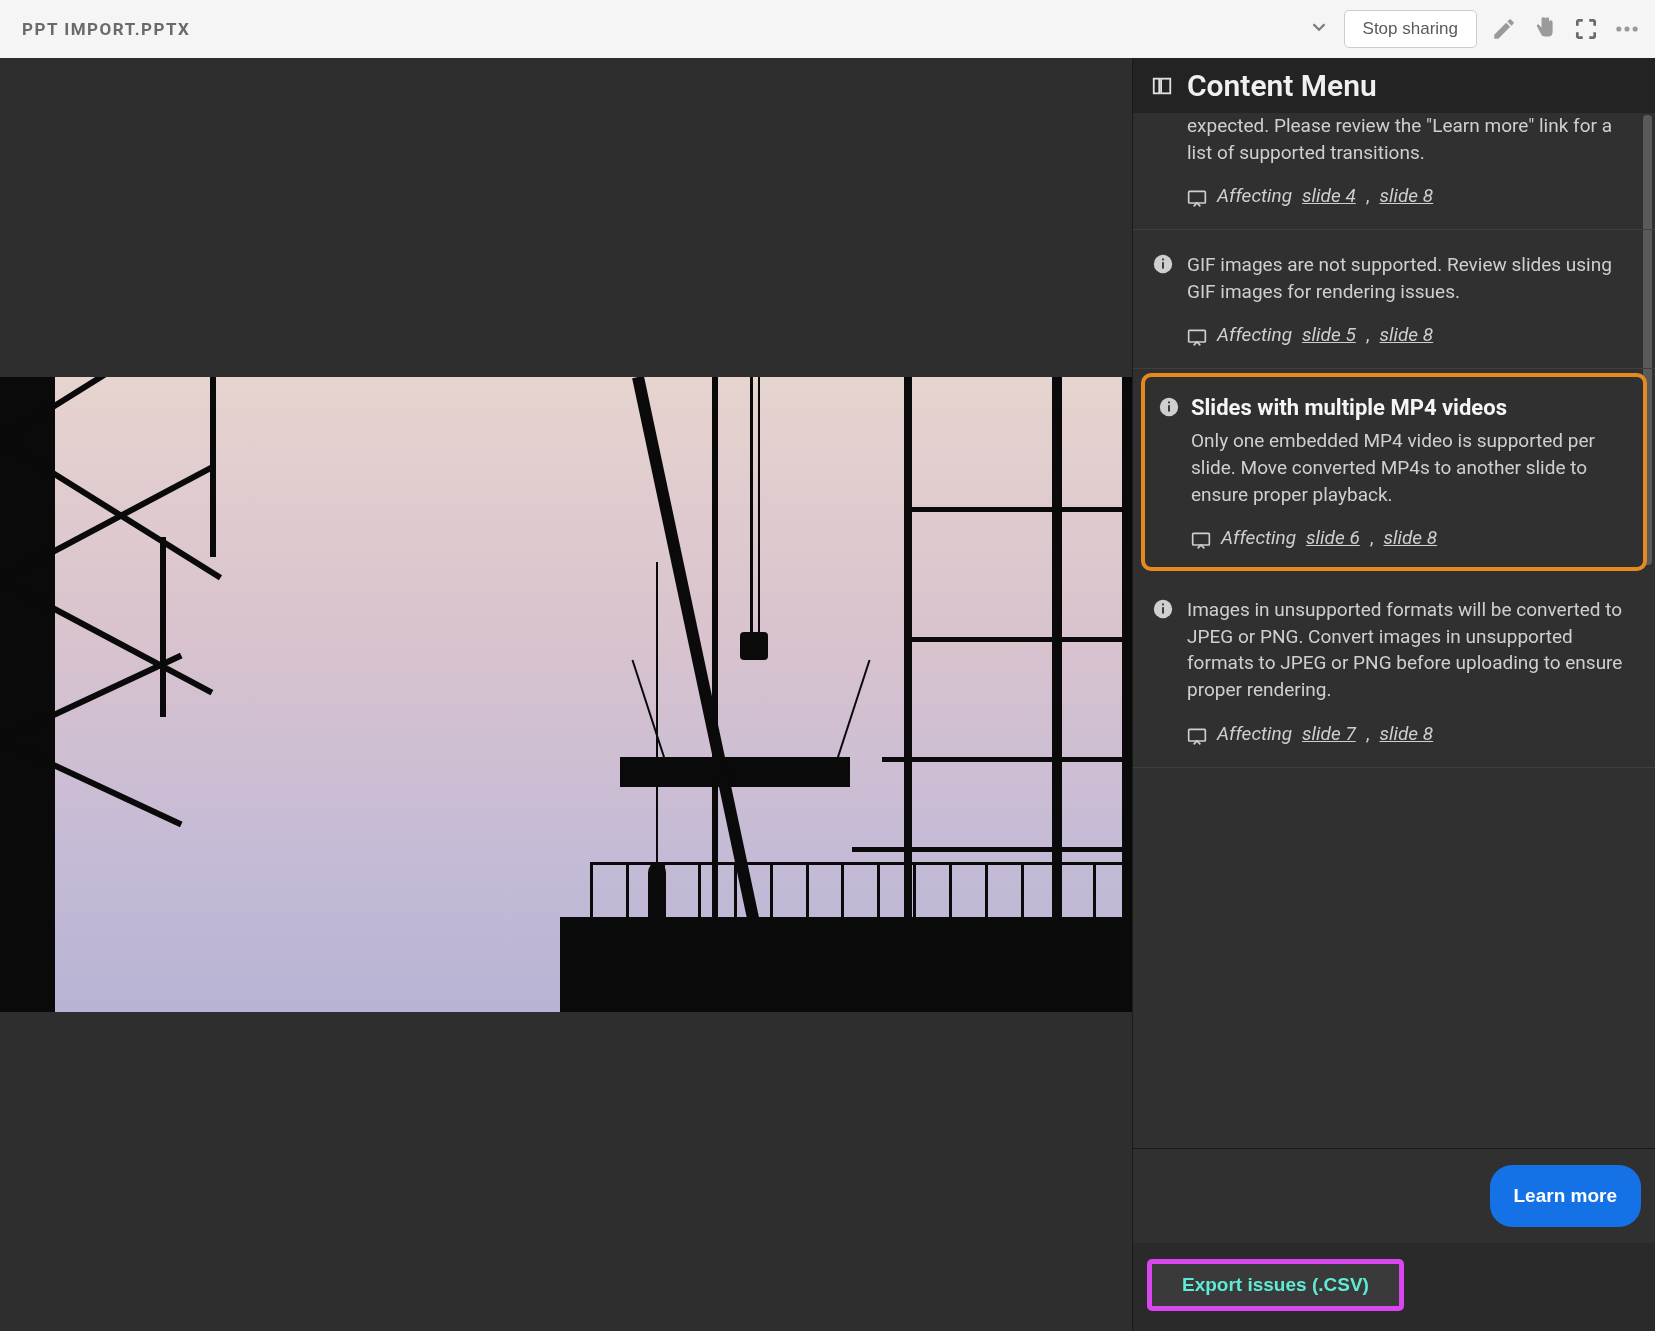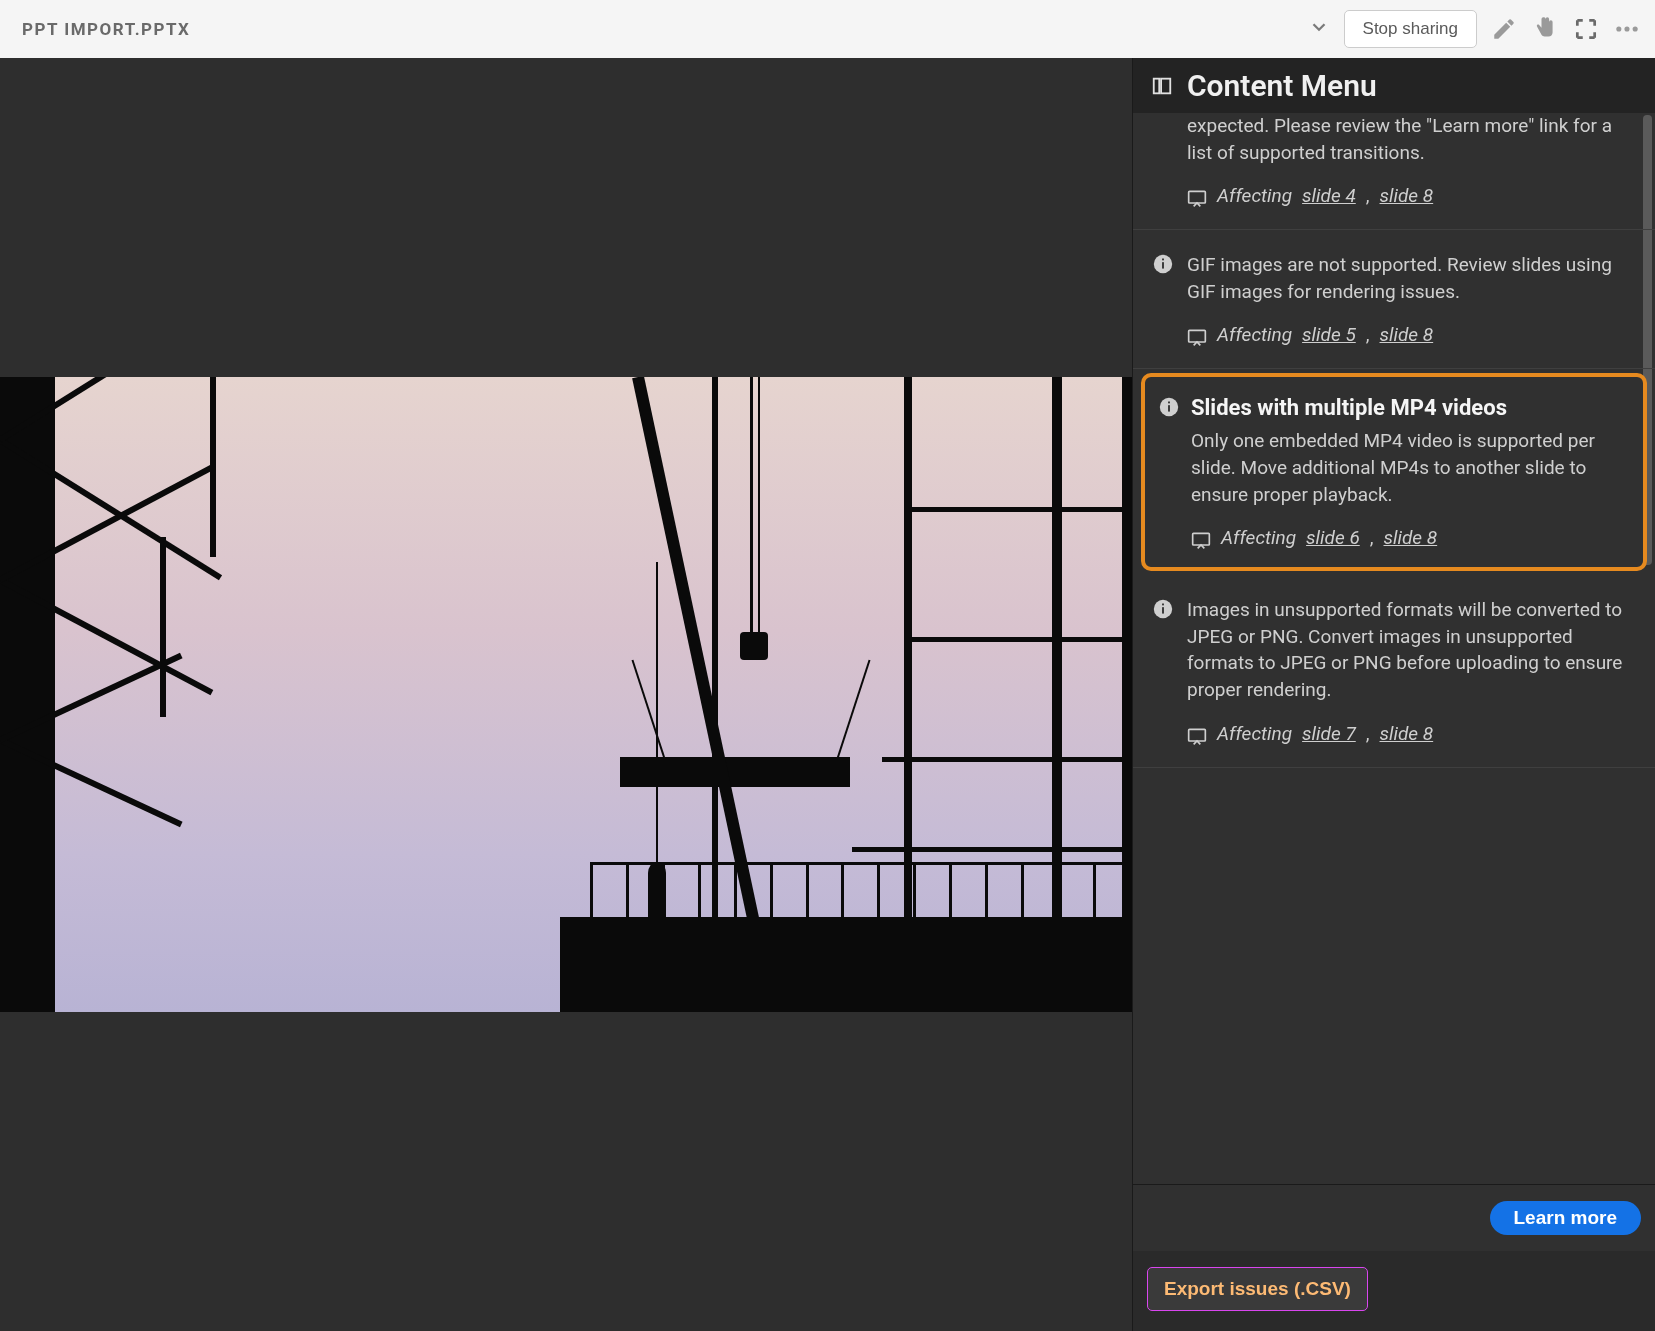--- a/index.html
+++ b/index.html
@@ -55,23 +55,23 @@
 .issue-highlighted .issue-icon { left: 12px; top: 18px; }
 .issue-title { font-size: 22px; font-weight: 700; color: #f5f5f5; margin-bottom: 8px; }
 .issue-desc { font-size: 19px; color: #cfcfcf; line-height: 1.4; margin-bottom: 18px; }
 .affecting-row { display: flex; align-items: flex-end; gap: 10px; font-size: 19px; }
 .slide-icon { display: inline-flex; }
 .affecting-label { font-style: italic; color: #cfcfcf; }
 .slide-link { font-style: italic; color: #cfcfcf; text-decoration: underline; cursor: pointer; }
 .comma { color: #cfcfcf; }
 
 .learn-more-bar { padding: 16px 14px; display: flex; justify-content: flex-end; background: #303030; border-top: 1px solid #1a1a1a; }
-.learn-more-btn { background: #1472e6; color: #fff; border: none; border-radius: 22px; font-size: 19px; font-weight: 600; padding: 6px 24px; cursor: pointer; }
+.learn-more-btn { background: #1472e6; color: #fff; border: none; border-radius: 22px; font-size: 19px; font-weight: 600; padding: 20px 24px; cursor: pointer; }
 .export-bar { padding: 16px 14px 20px 14px; background: #2a2a2a; }
-.export-btn { background: #3a3a3a; color: #fdba74; border: 1px solid #d946ef; border-radius: 5px; font-size: 19px; font-weight: 600; padding: 10px 16px; cursor: pointer; }
+.export-btn { background: #3a3a3a; color: #5eead4; border: 5px solid #d946ef; border-radius: 5px; font-size: 19px; font-weight: 600; padding: 10px 30px; cursor: pointer; }
 </style>
 </head>
 <body>
 
 <div class="app">
   <div class="topbar">
     <div class="topbar-left">
       <span class="file-title">PPT IMPORT.PPTX</span>
     </div>
     <div class="topbar-right">
@@ -222,21 +222,21 @@
 
         <div class="issue-block issue-highlighted">
           <span class="issue-icon">
             <svg width="22" height="22" viewBox="0 0 24 24" fill="#cfcfcf">
                 <circle cx="12" cy="12" r="10"></circle>
                 <rect x="11" y="10" width="2" height="7" fill="#303030"></rect>
                 <rect x="11" y="6" width="2" height="2" fill="#303030"></rect>
               </svg>
           </span>
           <div class="issue-title">Slides with multiple MP4 videos</div>
-          <div class="issue-desc">Only one embedded MP4 video is supported per slide. Move additional MP4s to another slide to ensure proper playback.</div>
+          <div class="issue-desc">Only one embedded MP4 video is supported per slide. Move converted MP4s to another slide to ensure proper playback.</div>
           <div class="affecting-row">
             <span class="slide-icon">
               <svg width="20" height="18" viewBox="0 0 24 20" fill="none" stroke="#cfcfcf" stroke-width="2">
                   <rect x="2" y="2" width="20" height="14" rx="1"></rect>
                   <path d="M8 20l4-4 4 4"></path>
                 </svg>
             </span>
             <span class="affecting-label">Affecting</span>
             <span class="slide-link">slide 6</span>
               <span class="comma">,</span>

